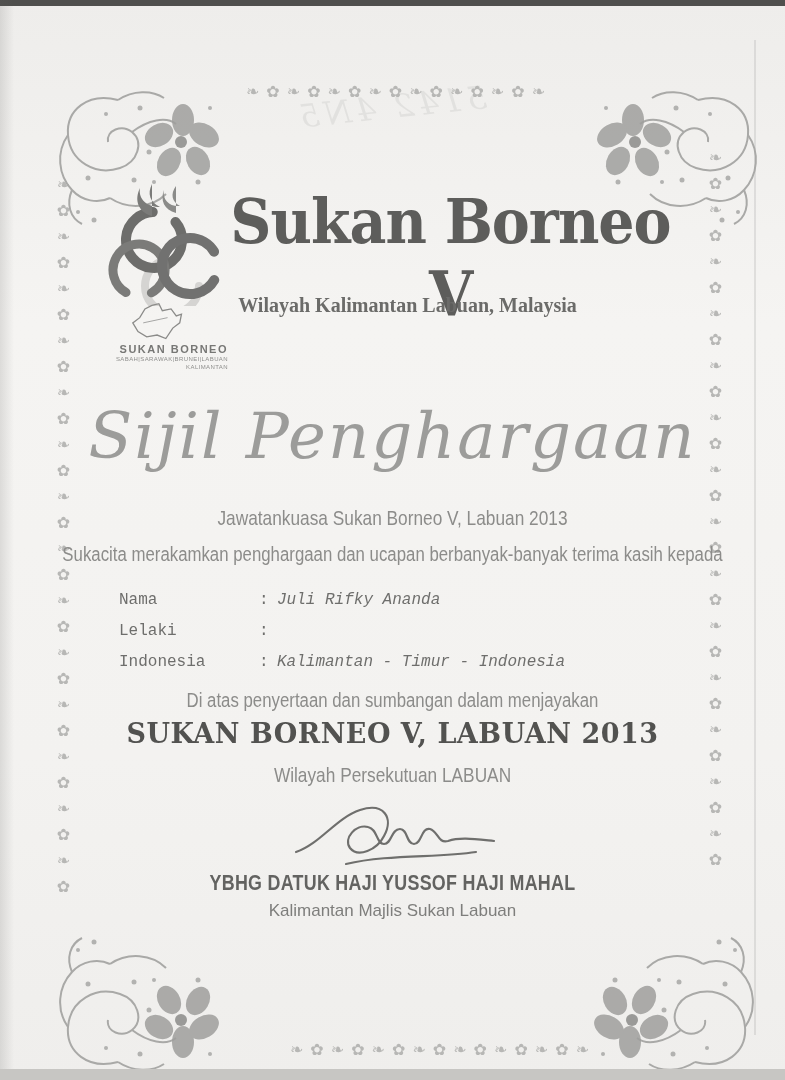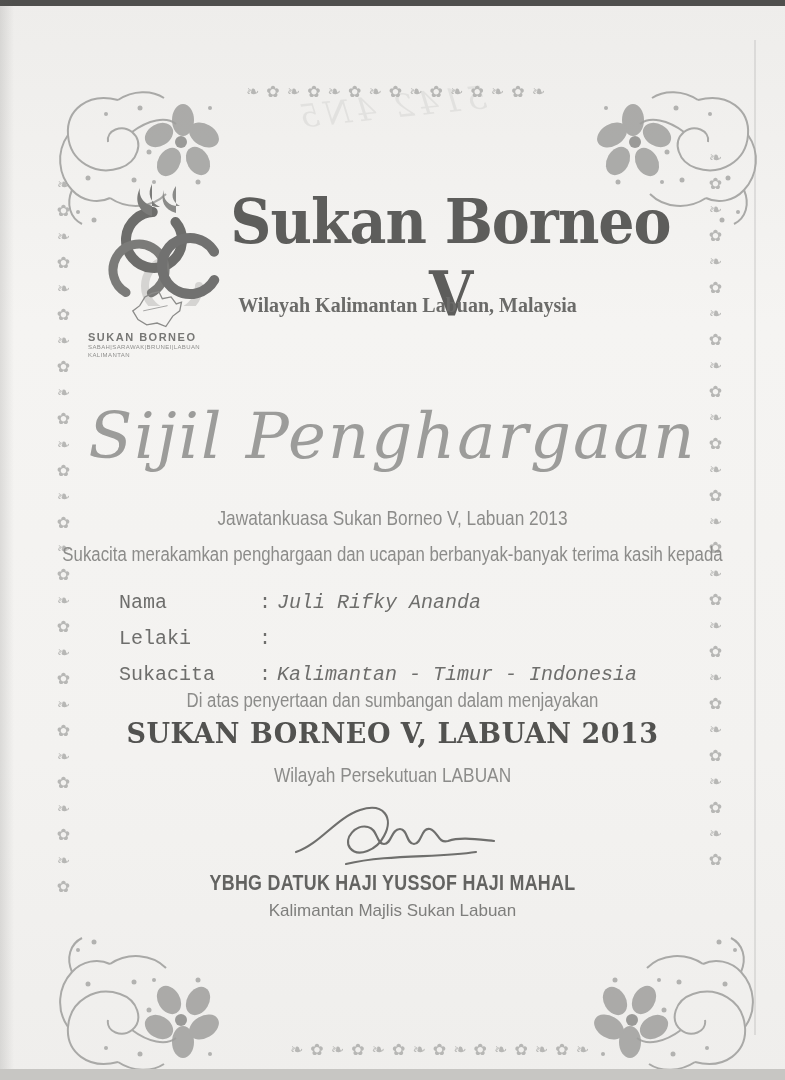--- a/index.html
+++ b/index.html
@@ -27,42 +27,42 @@
   .corner.tl{left:48px;top:80px;}
   .corner.tr{left:578px;top:80px;transform:scaleX(-1);}
   .corner.bl{left:48px;top:932px;transform:scaleY(-1);}
   .corner.br{left:575px;top:932px;transform:scale(-1,-1);}
 
   .ghost{position:absolute;left:295px;top:88px;font-family:"DejaVu Serif",serif;
     font-style:italic;font-size:32px;color:#9a9a98;opacity:.16;
     transform:scale(-1,1) rotate(6deg);letter-spacing:4px;}
 
   .logo-rings{position:absolute;left:92px;top:176px;}
-  .logo-text{position:absolute;left:88px;top:290px;width:140px;text-align:left;}
+  .logo-text{position:absolute;left:88px;top:302px;width:140px;text-align:right;}
   .logo-map{display:block;margin:0 auto;}
   .logo-name{font-size:11px;font-weight:bold;letter-spacing:1.5px;color:#777775;
     font-family:"Liberation Sans",sans-serif;margin-top:1px;}
   .logo-sub{font-size:6px;color:#8e8e8c;letter-spacing:.4px;line-height:1.4;}
 
   .main-title{position:absolute;left:218px;top:190px;width:465px;text-align:center;
     font-family:"DejaVu Serif",serif;font-weight:bold;font-size:57px;color:#5d5d5b;
     letter-spacing:-1px;transform:scaleY(1.08);}
   .subtitle{position:absolute;left:175px;top:292px;width:465px;text-align:center;
     font-family:"Liberation Serif",serif;font-weight:bold;font-size:20px;color:#6b6b69;
     line-height:1.32;}
   .script-title{position:absolute;left:0;right:0;top:382px;text-align:center;
     font-family:"DejaVu Serif",serif;font-style:italic;font-size:64px;font-weight:400;
     color:#9c9c9a;letter-spacing:2px;margin-top:17px;}
 
   .thin{font-family:"Liberation Sans",sans-serif;color:#8c8c8a;transform:scale(.96,1.12);}
   .committee{position:absolute;left:0;right:0;top:508px;text-align:center;font-size:18px;}
   .appreciation{position:absolute;left:0;right:0;top:544px;text-align:center;font-size:17.5px;}
 
   .fields{position:absolute;left:119px;top:591px;width:540px;
-    font-family:"Liberation Mono",monospace;font-size:20px;color:#6e6e6c;}
+    font-family:"Liberation Mono",monospace;font-size:16px;color:#6e6e6c;}
   .field-row{display:flex;margin-bottom:13px;}
   .field-label{width:140px;flex:none;}
   .field-colon{width:18px;flex:none;}
   .field-value{white-space:nowrap;font-style:italic;}
 
   .participation{position:absolute;left:0;right:0;top:690px;text-align:center;font-size:17.5px;}
   .event-line{position:absolute;left:0;right:0;top:718px;text-align:center;
     font-family:"DejaVu Serif",serif;font-weight:bold;font-size:27px;color:#525250;
     letter-spacing:.5px;transform:scaleY(1.05);}
   .location-line{position:absolute;left:0;right:0;top:765px;text-align:center;font-size:18px;}
@@ -169,21 +169,21 @@
     <div class="field-row">
       <span class="field-label">Nama</span>
       <span class="field-colon">:</span>
       <span class="field-value">Juli Rifky Ananda</span>
     </div>
     <div class="field-row">
       <span class="field-label">Lelaki</span>
       <span class="field-colon">:</span>
     </div>
     <div class="field-row">
-      <span class="field-label">Sukacita</span>
+      <span class="field-label">Indonesia</span>
       <span class="field-colon">:</span>
       <span class="field-value">Kalimantan - Timur - Indonesia</span>
     </div>
   </div>
 
   <div class="thin participation">Di atas penyertaan dan sumbangan dalam menjayakan</div>
   <div class="event-line">SUKAN BORNEO V, LABUAN 2013</div>
   <div class="thin location-line">Wilayah Persekutuan LABUAN</div>
 
   <svg class="signature" width="215" height="74" viewBox="0 0 215 74">

